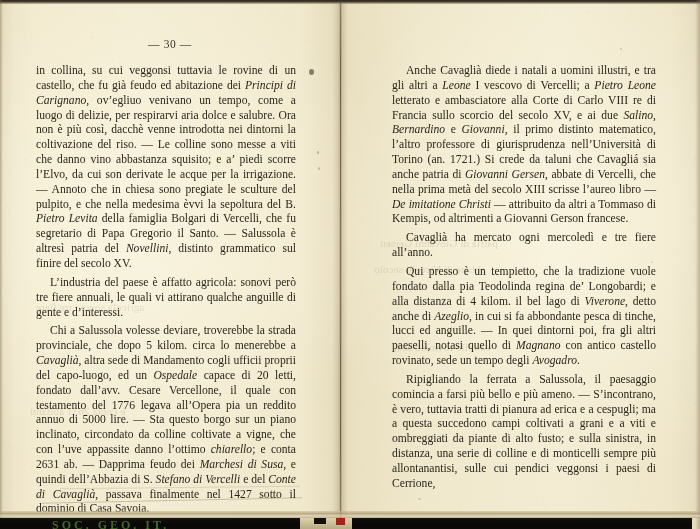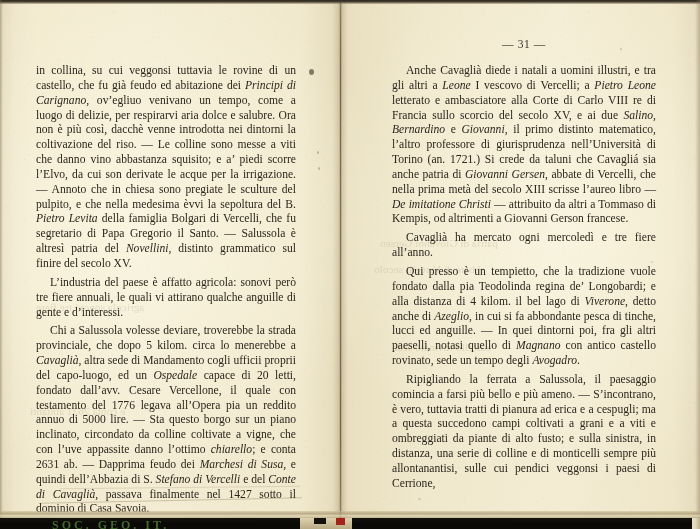--- a/index.html
+++ b/index.html
@@ -227,29 +227,29 @@
   <div class="paper"></div>
   <div class="grain"></div>
 
   <div class="ghost" style="left:36px; top:300px;">agricola sonovi tre fiere</div>
   <div class="ghost" style="left:30px; top:404px;">e conta 2631 abitanti</div>
   <div class="ghost" style="left:380px; top:236px;">patria di Giovanni Gersen</div>
   <div class="ghost" style="left:374px; top:262px;">abbate di Vercelli secolo</div>
   <div class="ghost" style="left:392px; top:340px;">castello rovinato sede</div>
 
   <div class="page page-left">
+    <div class="folio">— 30 —</div>
     <div class="column">
       <p class="noindent"><span>in collina, su cui veggonsi tuttavia le rovine di un castello, che fu già feudo ed abitazione dei </span><i>Principi di Carignano</i><span>, ov’egliuo venivano un tempo, come a luogo di delizie, per respirarvi aria dolce e salubre. Ora non è più così, dacchè venne introdotta nei dintorni la coltivazione del riso. — Le colline sono messe a viti che danno vino abbastanza squisito; e a’ piedi scorre l’Elvo, da cui son derivate le acque per la irrigazione. — Annoto che in chiesa sono pregiate le sculture del pulpito, e che nella medesima èvvi la sepoltura del B. </span><i>Pietro Levita</i><span> della famiglia Bolgari di Vercelli, che fu segretario di Papa Gregorio il Santo. — Salussola è altresì patria del </span><i>Novellini</i><span>, distinto grammatico sul finire del secolo XV.</span></p>
       <p><span>L’industria del paese è affatto agricola: sonovi però tre fiere annuali, le quali vi attirano qualche anguille di gente e d’interessi.</span></p>
       <p><span>Chi a Salussola volesse deviare, troverebbe la strada provinciale, che dopo 5 kilom. circa lo menerebbe a </span><i>Cavaglià</i><span>, altra sede di Mandamento cogli ufficii proprii del capo-luogo, ed un </span><i>Ospedale</i><span> capace di 20 letti, fondato dall’avv. Cesare Vercellone, il quale con testamento del 1776 legava all’Opera pia un reddito annuo di 5000 lire. — Sta questo borgo sur un piano inclinato, circondato da colline coltivate a vigne, che con l’uve appassite danno l’ottimo </span><i>chiarello</i><span>; e conta 2631 ab. — Dapprima feudo dei </span><i>Marchesi di Susa</i><span>, e quindi dell’Abbazia di S. </span><i>Stefano di Vercelli</i><span> e del </span><i>Conte di Cavaglià</i><span>, passava finalmente nel 1427 sotto il dominio di Casa Savoia.</span></p>
     </div>
   </div>
 
   <div class="page page-right">
-    <div class="folio">— 31 —</div>
     <div class="column">
       <p><span>Anche Cavaglià diede i natali a uomini illustri, e tra gli altri a </span><i>Leone</i><span> I vescovo di Vercelli; a </span><i>Pietro Leone</i><span> letterato e ambasciatore alla Corte di Carlo VIII re di Francia sullo scorcio del secolo XV, e ai due </span><i>Salino</i><span>, </span><i>Bernardino</i><span> e </span><i>Giovanni</i><span>, il primo distinto matematico, l’altro professore di giurisprudenza nell’Università di Torino (an. 1721.) Si crede da taluni che Cavagliá sia anche patria di </span><i>Giovanni Gersen</i><span>, abbate di Vercelli, che nella prima metà del secolo XIII scrisse l’aureo libro — </span><i>De imitatione Christi</i><span> — attribuito da altri a Tommaso di Kempis, od altrimenti a Giovanni Gerson francese.</span></p>
       <p><span>Cavaglià ha mercato ogni mercoledì e tre fiere all’anno.</span></p>
       <p><span>Qui presso è un tempietto, che la tradizione vuole fondato dalla pia Teodolinda regina de’ Longobardi; e alla distanza di 4 kilom. il bel lago di </span><i>Viverone</i><span>, detto anche di </span><i>Azeglio</i><span>, in cui si fa abbondante pesca di tinche, lucci ed anguille. — In quei dintorni poi, fra gli altri paeselli, notasi quello di </span><i>Magnano</i><span> con antico castello rovinato, sede un tempo degli </span><i>Avogadro</i><span>.</span></p>
       <p><span>Ripigliando la ferrata a Salussola, il paesaggio comincia a farsi più bello e più ameno. — S’incontrano, è vero, tuttavia tratti di pianura ad erica e a cespugli; ma a questa succedono campi coltivati a grani e a viti e ombreggiati da piante di alto fusto; e sulla sinistra, in distanza, una serie di colline e di monticelli sempre più allontanantisi, sulle cui pendici veggonsi i paesi di Cerrione,</span></p>
     </div>
   </div>
 
   <div class="gutter"></div>
   <div class="gutter-line"></div>

